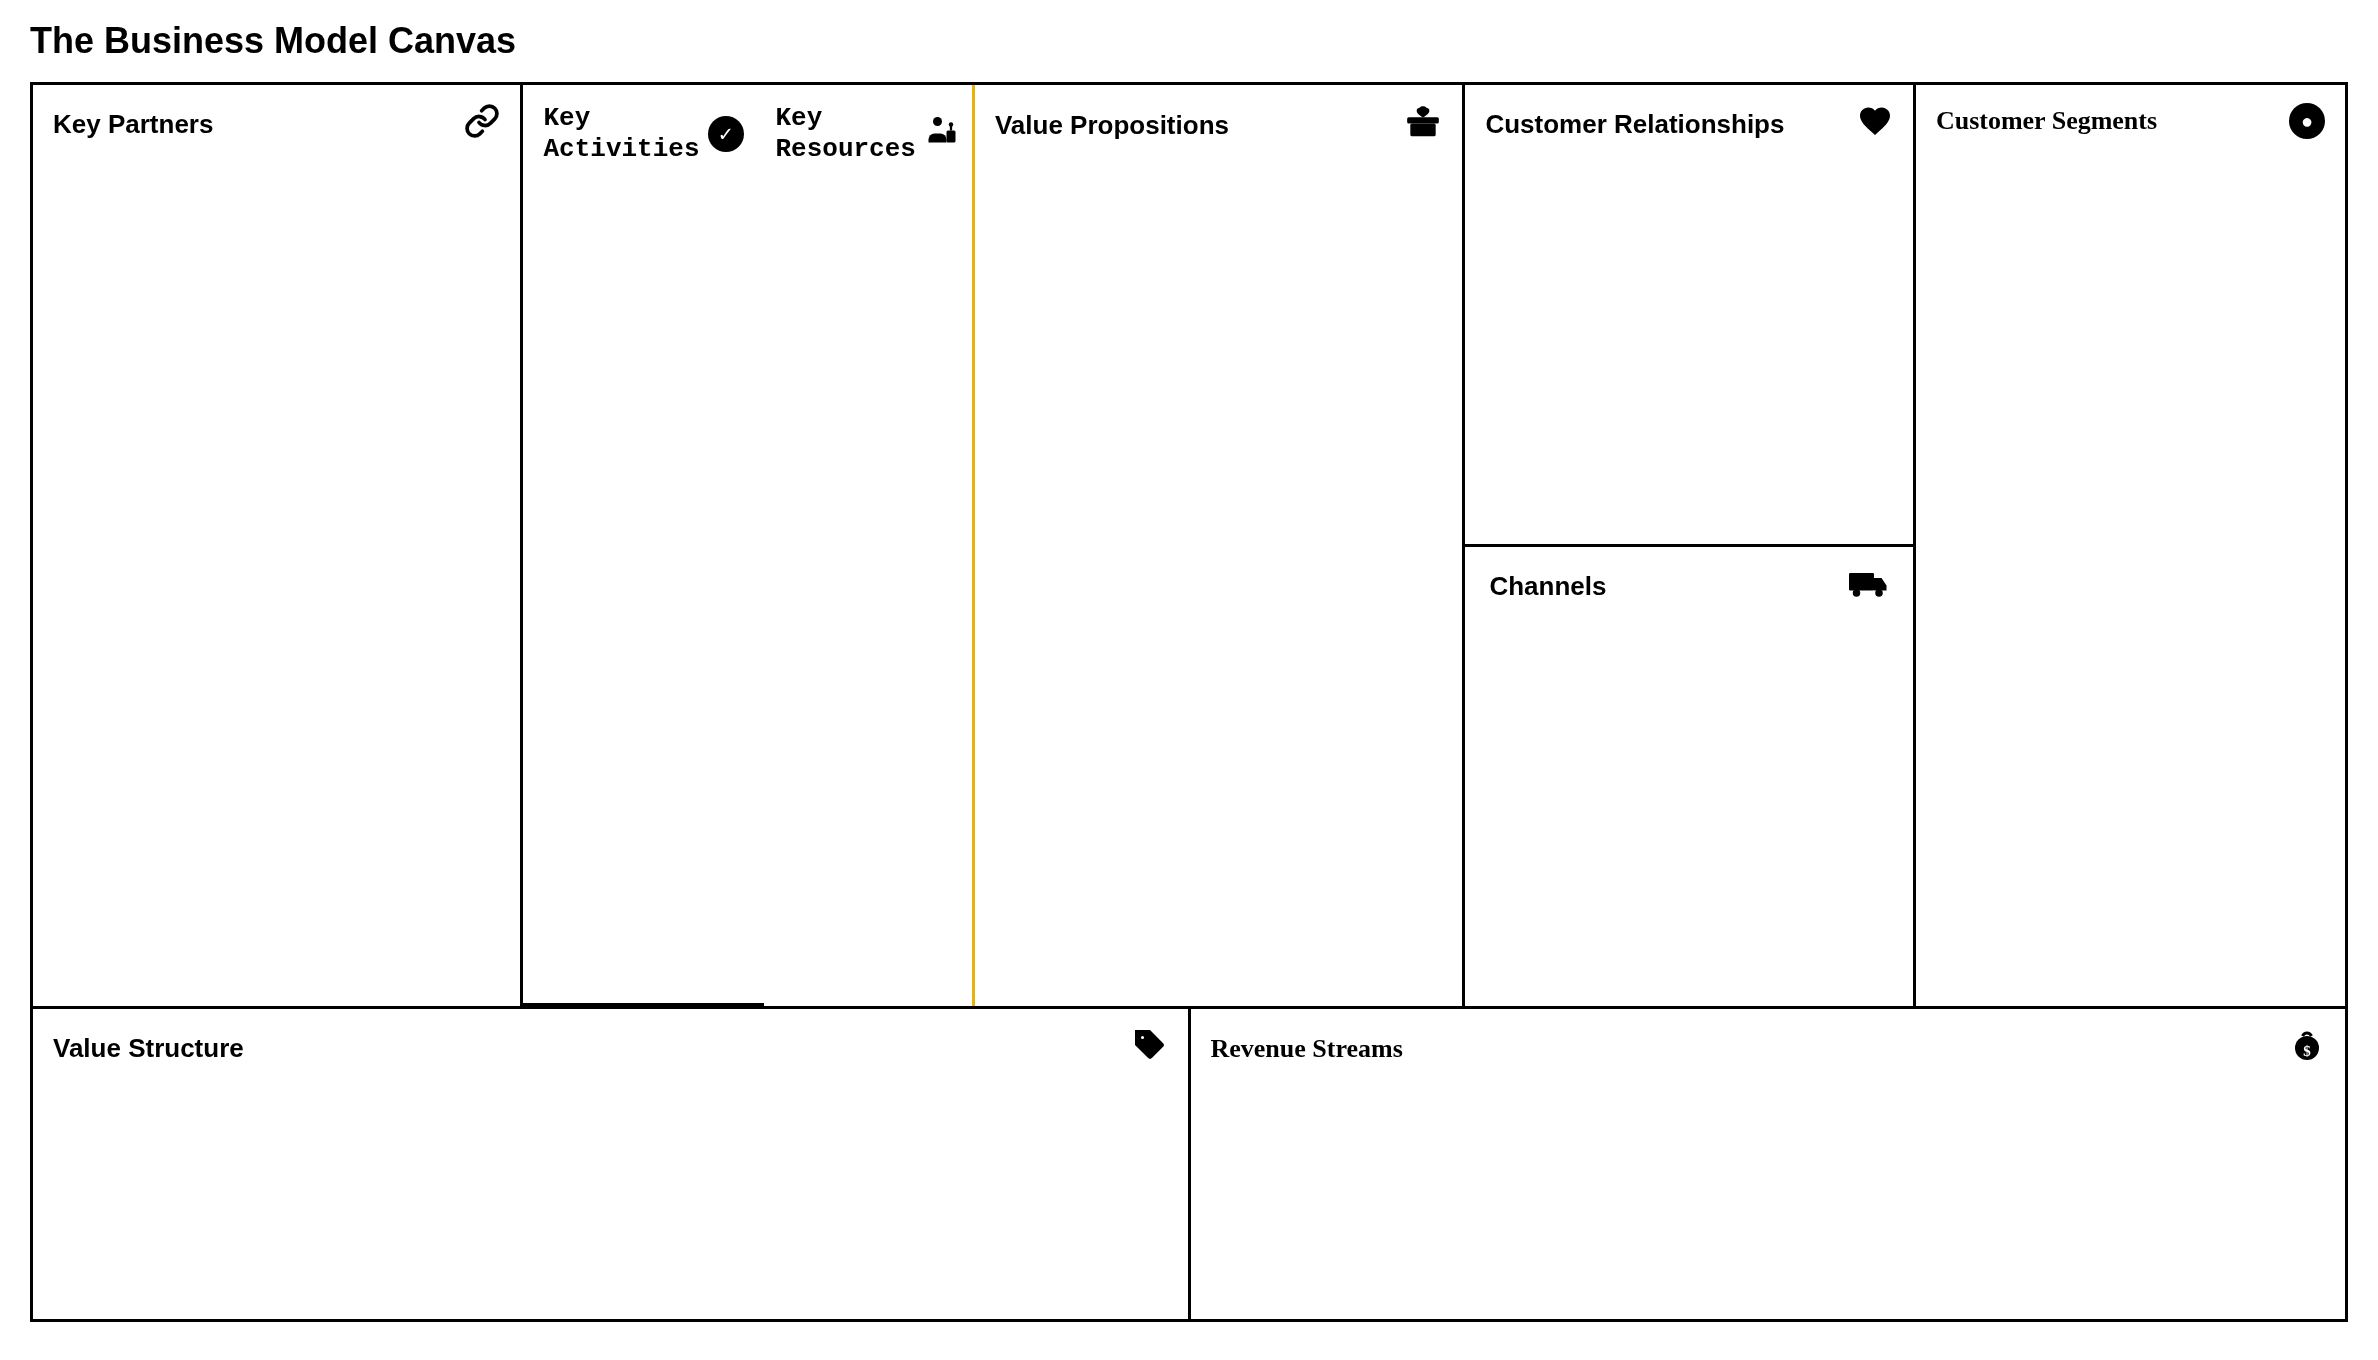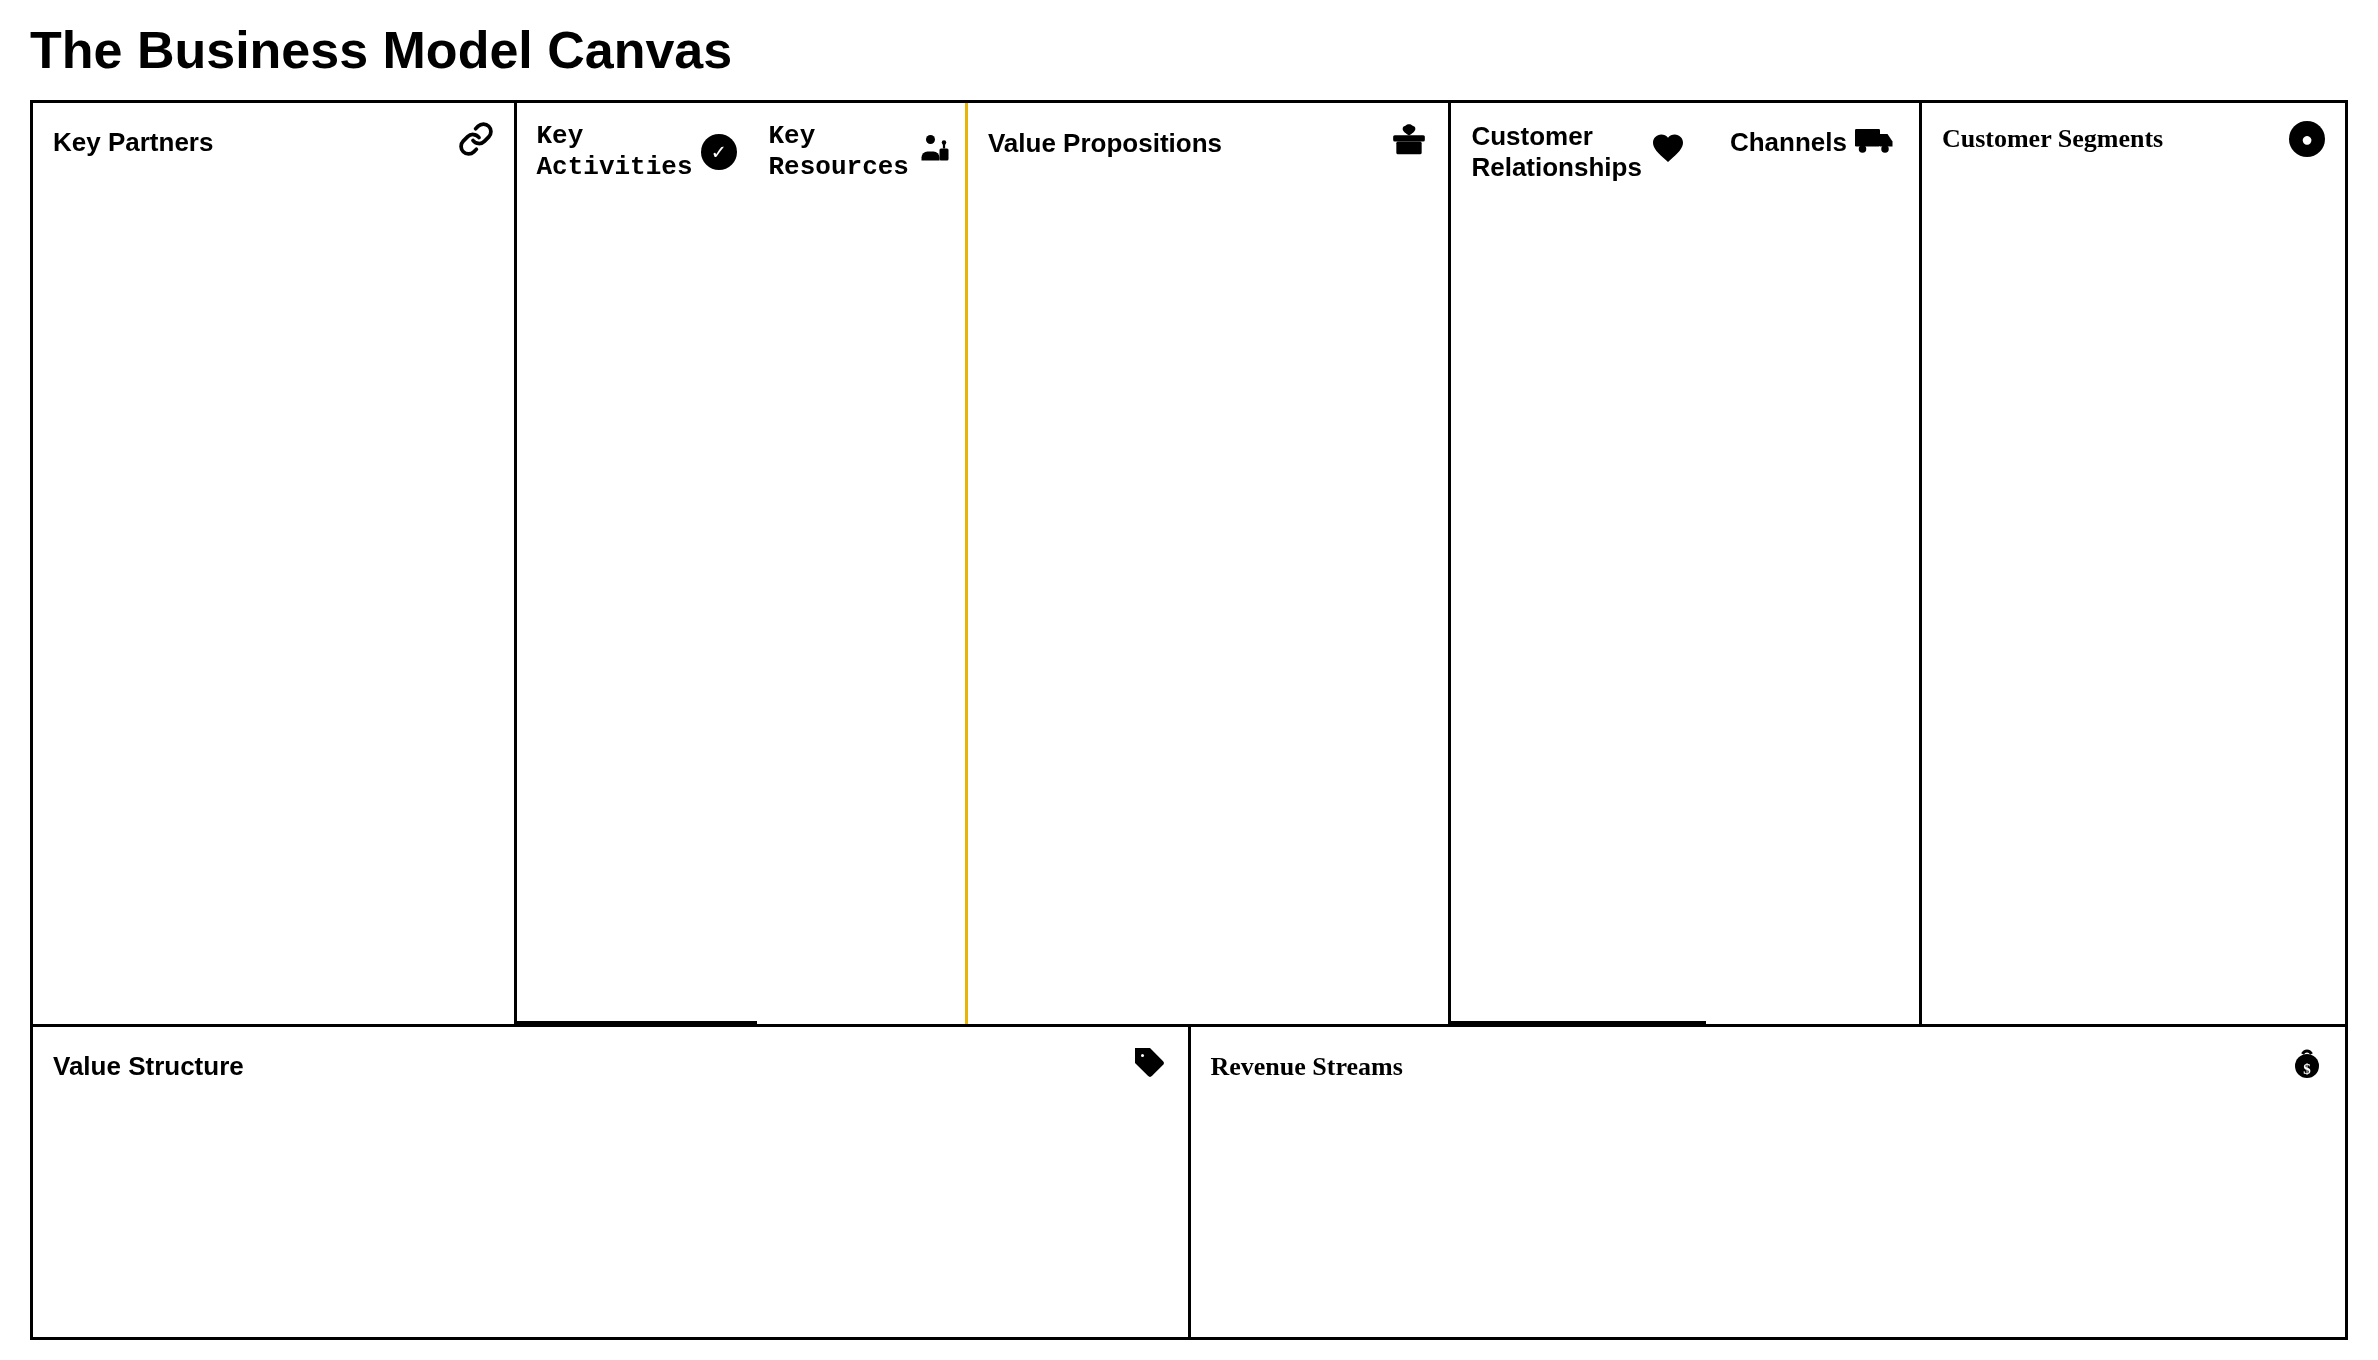--- a/index.html
+++ b/index.html
@@ -8,21 +8,21 @@
       padding: 0;
     }
     body {
       font-family: Arial, sans-serif;
       background: #fff;
       padding: 20px 30px;
       width: 2378px;
       min-height: 1360px;
     }
     h1 {
-      font-size: 52px;
+      font-size: 36px;
       font-weight: 900;
       margin-bottom: 20px;
       color: #000;
     }
     .canvas-container {
       border: 3px solid #000;
       display: flex;
       flex-direction: column;
       width: 100%;
       height: 1240px;
@@ -93,21 +93,21 @@
       flex-direction: column;
     }
     
     .value-propositions {
       flex: 1.15;
     }
     
     .right-mid-col {
       flex: 1.15;
       display: flex;
-      flex-direction: row;
+      flex-direction: column;
       border-right: 3px solid #000;
     }
     .customer-relationships {
       flex: 1;
       border-bottom: 3px solid #000;
       padding: 18px 20px;
       position: relative;
       display: flex;
       flex-direction: column;
     }

